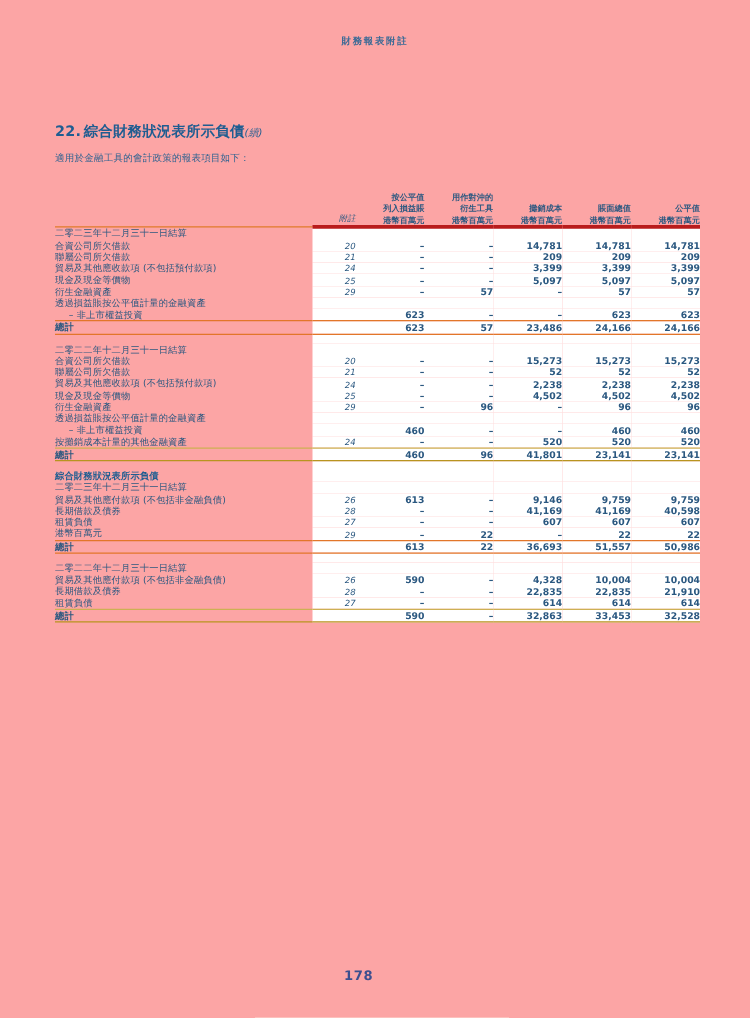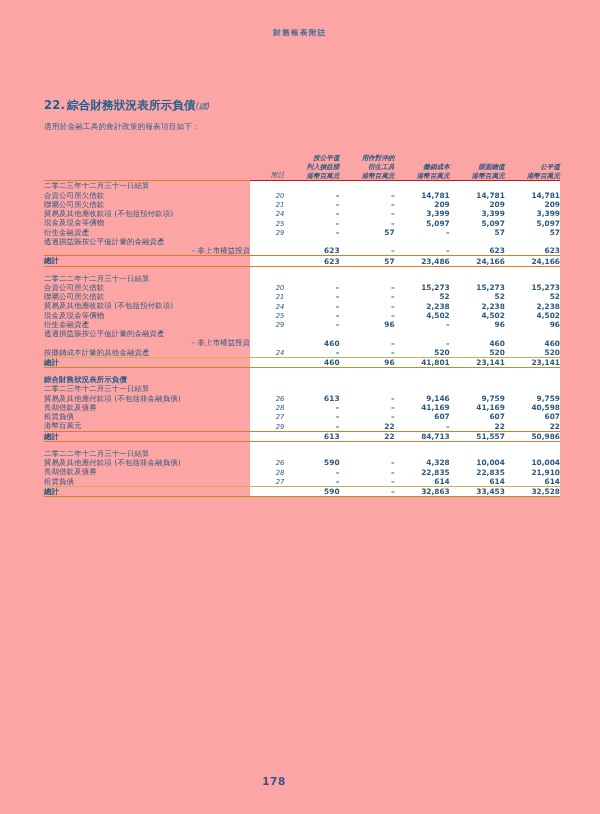--- a/index.html
+++ b/index.html
@@ -84,21 +84,21 @@
     text-align: right;
     color: #2b5880;
     letter-spacing: .1px;
   }
   thead th.h-note {
     font-style: italic;
     font-weight: normal;
     font-size: 6.6px;
   }
   thead th.h-blank { border-bottom: 1px solid #e07b2a; }
-  thead th.h-ruled { border-bottom: 1px solid #b91c1c; font-style: italic; }
+  thead th.h-ruled { border-bottom: 3px solid #b91c1c; }
   thead th .u { display: block; }
 
   
   td.label {
     text-align: left;
     padding: 3.3px 6px 3.3px 0;
     line-height: 1.25;
     letter-spacing: .15px;
     white-space: nowrap;
   }
@@ -112,38 +112,38 @@
   td.num {
     text-align: right;
     padding: 3.3px 8px 3.3px 0;
     font-weight: bold;
     white-space: nowrap;
   }
   td.num.vpanel, td.note.vpanel { background: #ffffff; }
 
   tr.section td.label { font-weight: bold; color: #1f5d91; }
   tr.date td.label { font-weight: normal; }
-  tr.indent td.label { padding-left: 11px; text-align: right; }
+  tr.indent td.label { padding-left: 11px; }
 
   tr.total td { font-weight: bold; }
   tr.total td.label { font-weight: bold; }
 
   
   tr.rule-top-orange > td { border-top: 1px solid #e2762a; }
   tr.rule-bot-orange > td { border-bottom: 1.6px solid #e2762a; }
   tr.rule-bot-gold > td { border-bottom: 1.6px solid #b8941f; }
   tr.rule-top-thin-gold > td { border-top: 1px solid #cdb053; }
 
   tr.spacer td { height: 7px; padding: 0; }
   tr.spacer td.vpanel { background: #ffffff; }
 
   .folio {
     position: absolute;
     top: 775px;
-    left: 4px;
+    left: 17px;
     width: 540px;
     text-align: center;
     font-size: 10.5px;
     font-weight: bold;
     color: #3c4f8f;
     letter-spacing: .5px;
   }
 </style>
 </head>
 <body>
@@ -440,21 +440,21 @@
             <td class="num vpanel ">22</td>
             <td class="num vpanel ">–</td>
             <td class="num vpanel ">22</td>
             <td class="num vpanel ">22</td>
           </tr>
           <tr class="total rule-top-orange rule-bot-orange">
             <td class="label">總計</td>
             <td class="note vpanel"></td>
             <td class="num vpanel ">613</td>
             <td class="num vpanel ">22</td>
-            <td class="num vpanel ">84,713</td>
+            <td class="num vpanel ">36,693</td>
             <td class="num vpanel ">51,557</td>
             <td class="num vpanel ">50,986</td>
           </tr>
           <tr class="spacer">
             <td></td>
             <td class="vpanel"></td>
             <td class="vpanel"></td>
             <td class="vpanel"></td>
             <td class="vpanel"></td>
             <td class="vpanel"></td>

